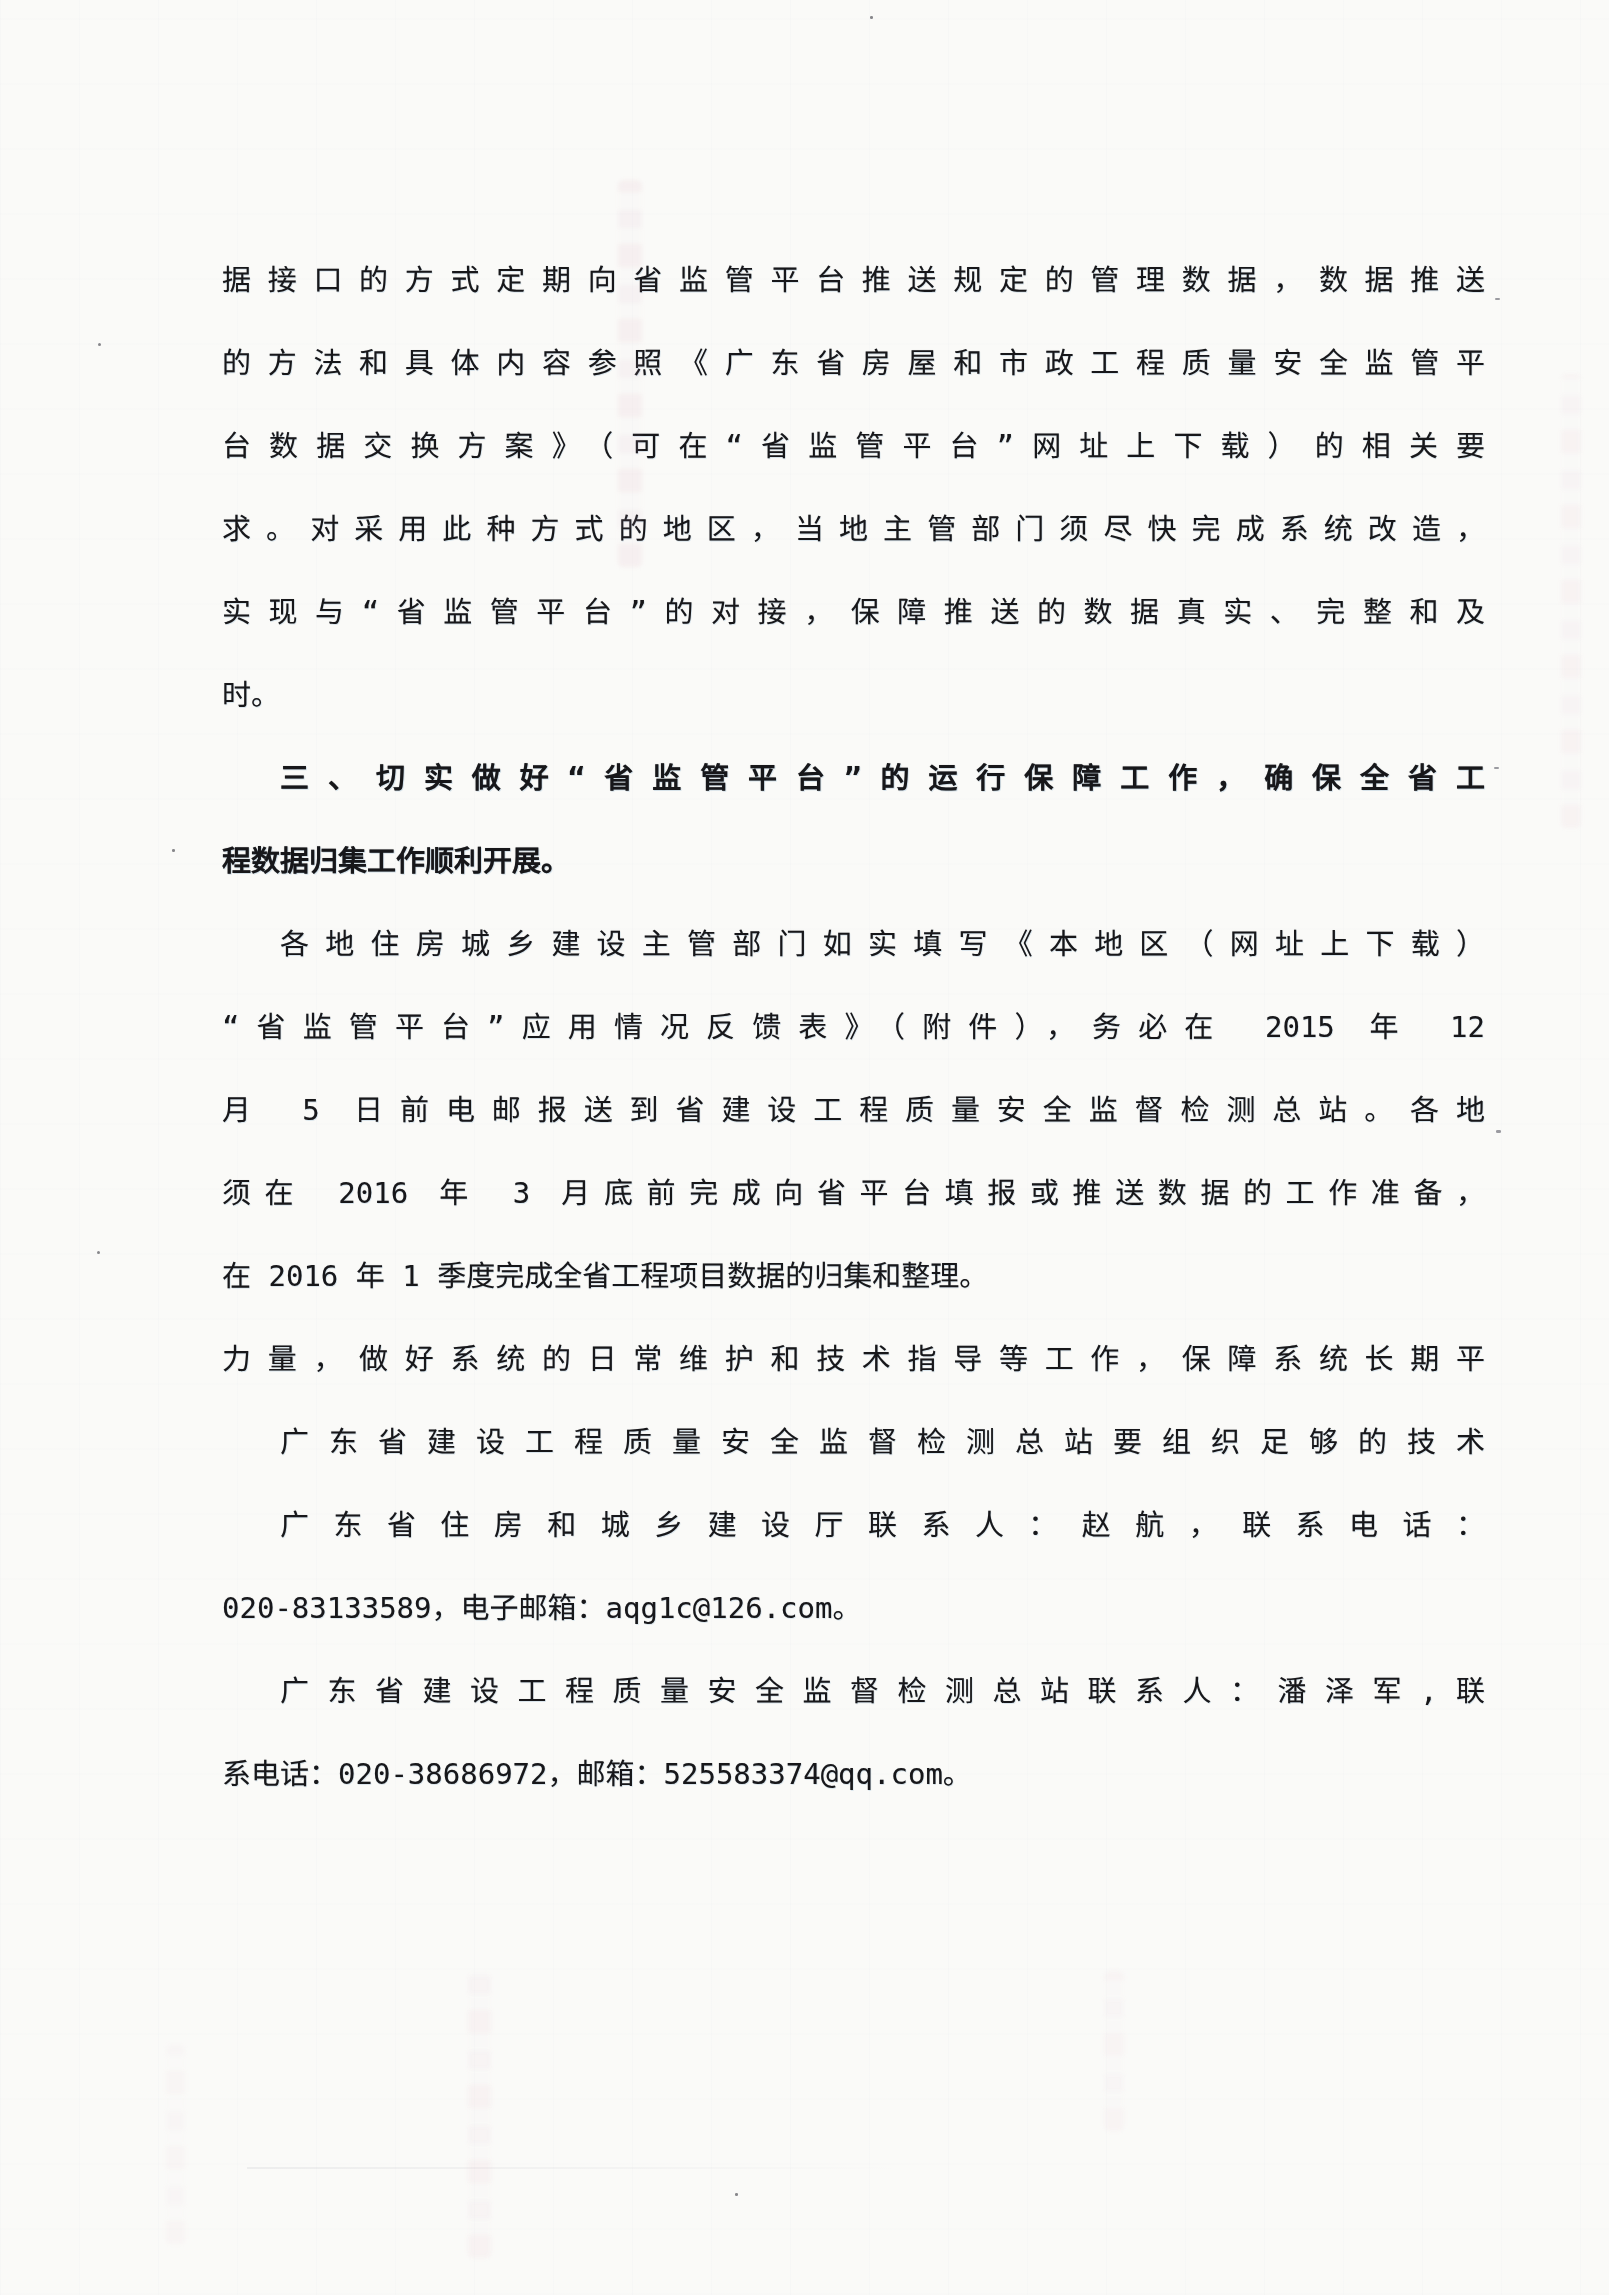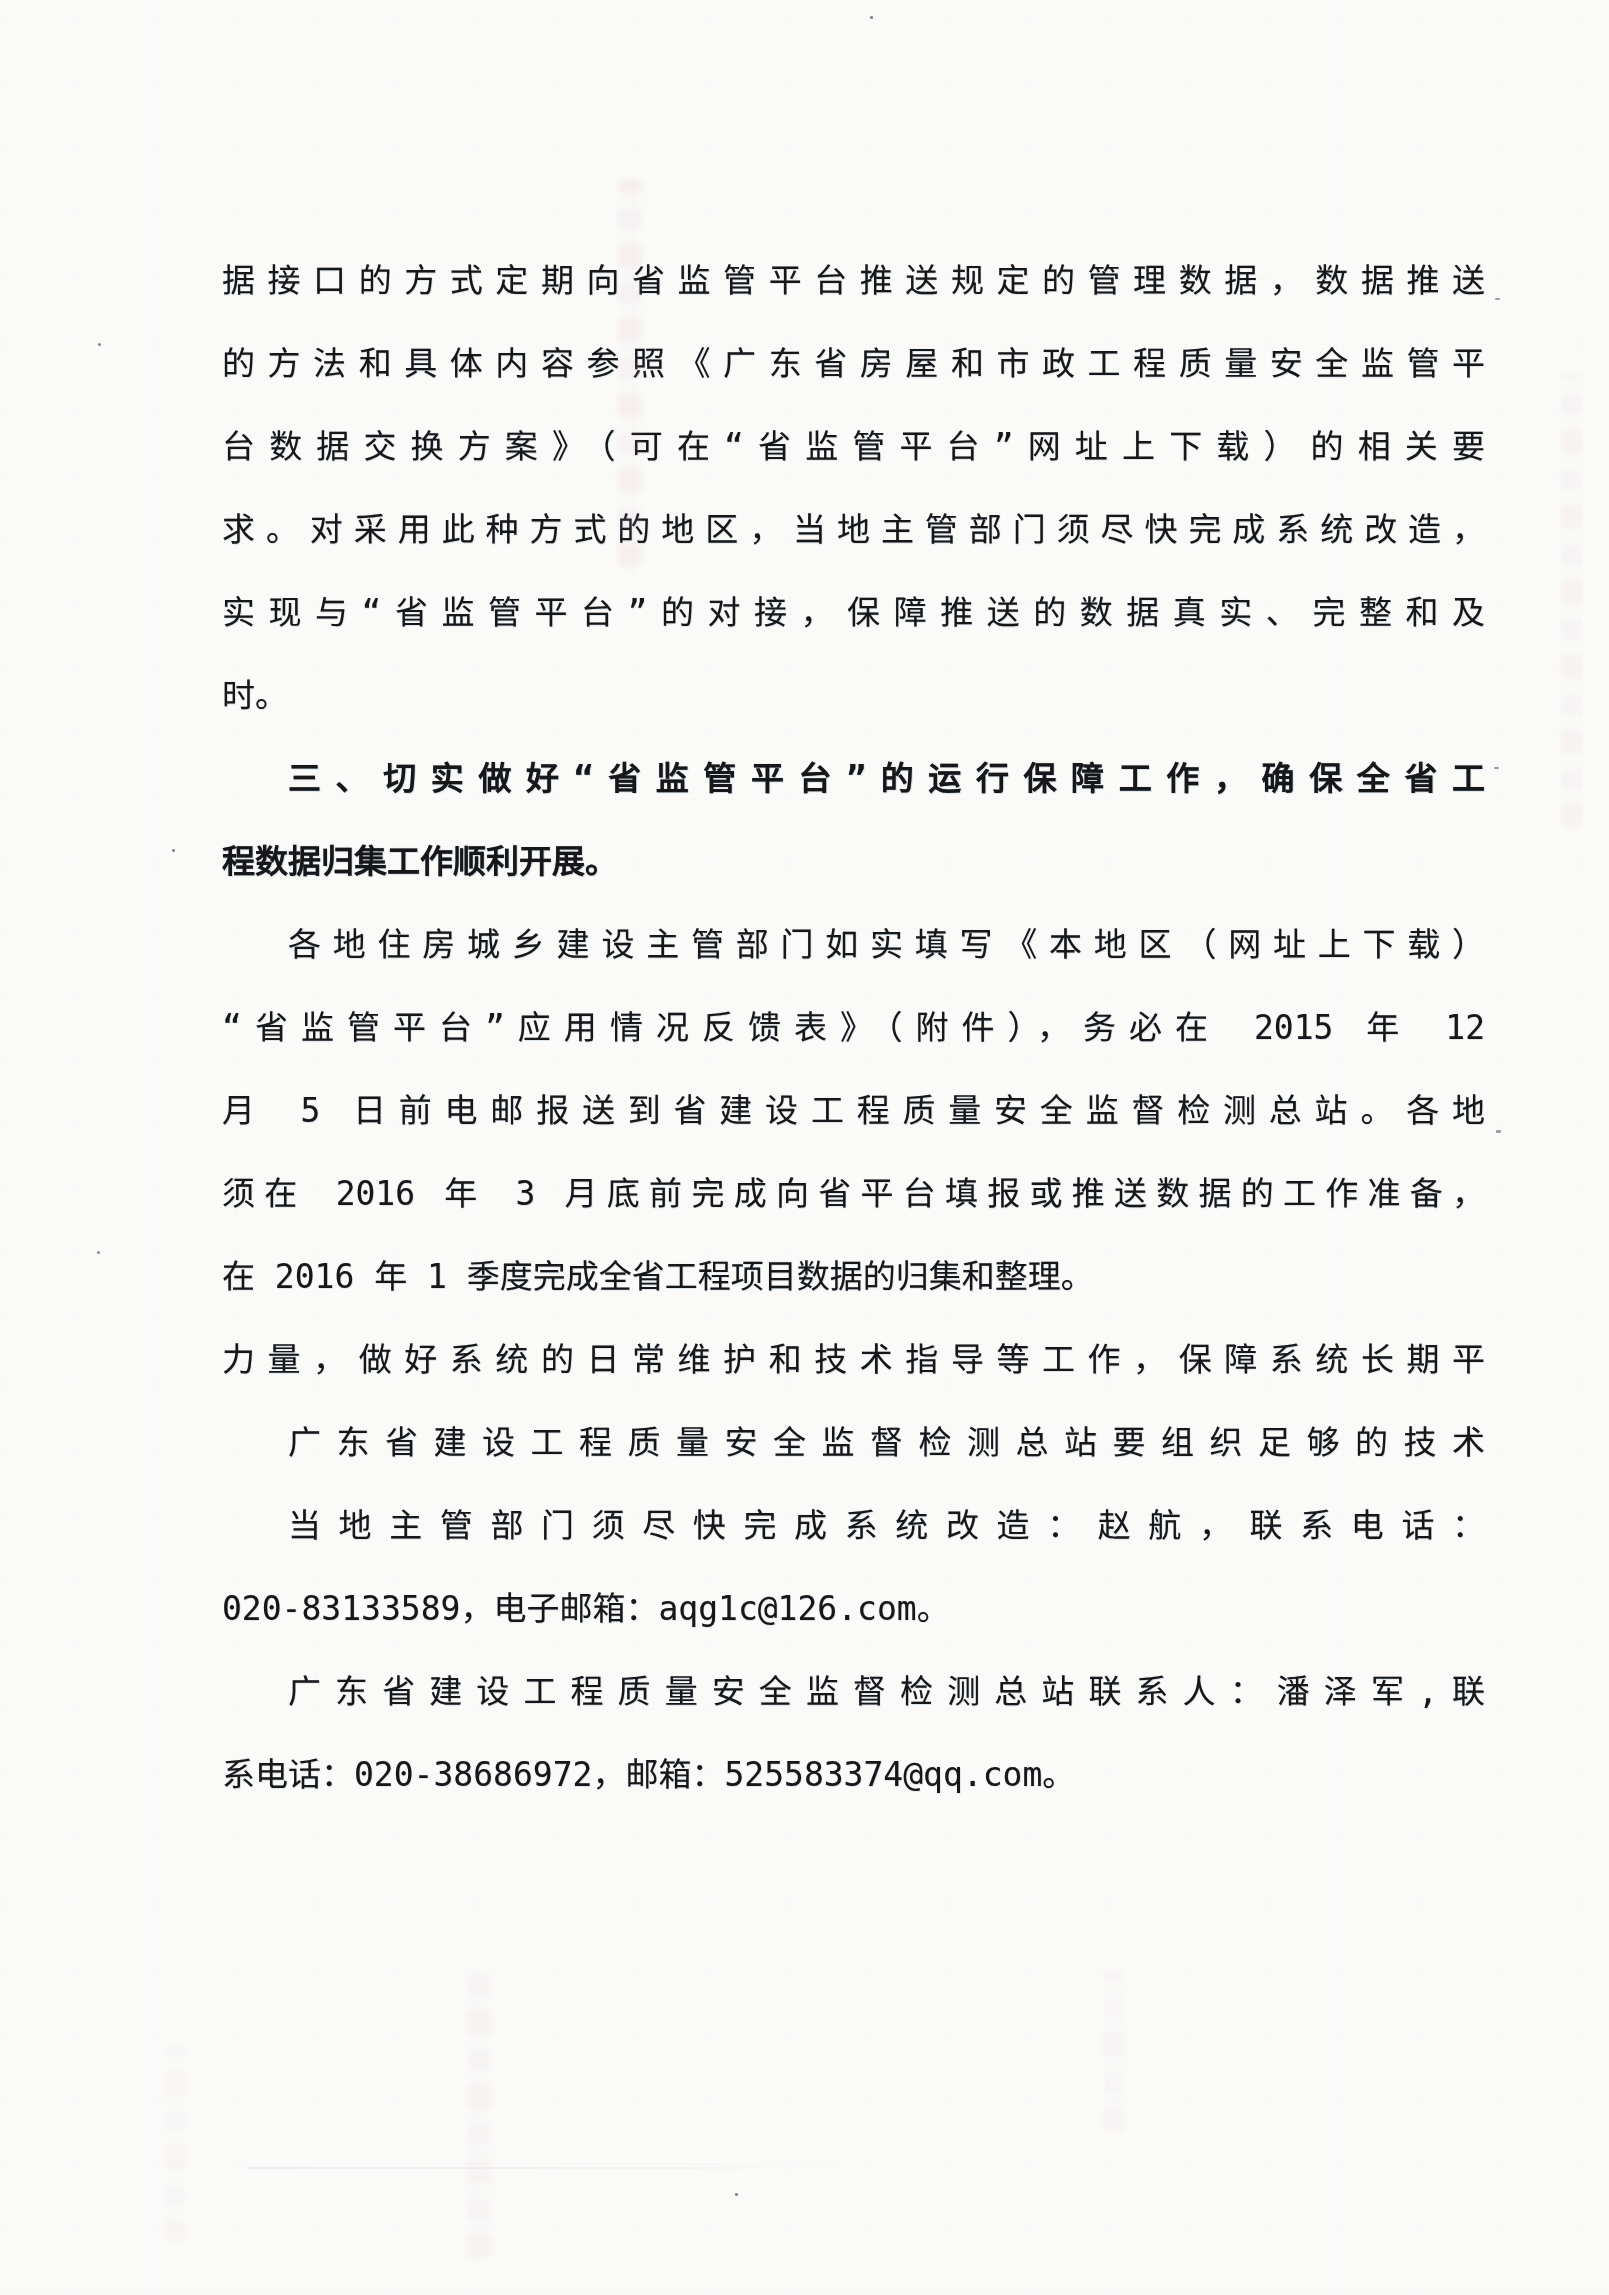--- a/index.html
+++ b/index.html
@@ -16,21 +16,21 @@
     font-family:"DejaVu Sans Mono","Liberation Serif",serif;
   }
   .textblock {
     position:absolute;
     left:222px; top:239px; width:1263px;
     color:#17171a;
   }
   .line {
     height:83px;
     line-height:83px;
-    font-size:33px;
+    font-size:29px;
     white-space:nowrap;
     text-align:left;
     text-shadow:0.7px 0.7px 0 rgba(110,165,205,0.20), 0 0 0.7px rgba(20,20,30,0.30);
   }
   .line.justify { text-align:justify; text-align-last:justify; text-justify:inter-character; }
   .line.indent  { text-indent:2em; }
   .line.bold    { font-weight:700; text-shadow:1px 0.7px 0 rgba(110,165,205,0.22), 0 0 0.7px rgba(10,10,15,0.55); }
   
   .speck { position:absolute; background:rgba(40,40,50,0.55); border-radius:50%; }
   .tick  { position:absolute; background:rgba(40,40,55,0.45); border-radius:1.3px; }
@@ -61,21 +61,21 @@
       <div class="line">时。</div>
       <div class="line justify indent bold">三、切实做好“省监管平台”的运行保障工作，确保全省工</div>
       <div class="line bold">程数据归集工作顺利开展。</div>
       <div class="line justify indent">各地住房城乡建设主管部门如实填写《本地区（网址上下载）</div>
       <div class="line justify">“省监管平台”应用情况反馈表》（附件），务必在 2015 年 12</div>
       <div class="line justify">月 5 日前电邮报送到省建设工程质量安全监督检测总站。各地</div>
       <div class="line justify">须在 2016 年 3 月底前完成向省平台填报或推送数据的工作准备，</div>
       <div class="line">在 2016 年 1 季度完成全省工程项目数据的归集和整理。</div>
       <div class="line justify">力量，做好系统的日常维护和技术指导等工作，保障系统长期平</div>
       <div class="line justify indent">广东省建设工程质量安全监督检测总站要组织足够的技术</div>
-      <div class="line justify indent">当地主管部门须尽快完成系统改造：赵航，联系电话：</div>
+      <div class="line justify indent">广东省住房和城乡建设厅联系人：赵航，联系电话：</div>
       <div class="line">020-83133589，电子邮箱：aqg1c@126.com。</div>
       <div class="line justify indent">广东省建设工程质量安全监督检测总站联系人：潘泽军,联</div>
       <div class="line">系电话：020-38686972，邮箱：525583374@qq.com。</div>
     </div>
 
   <div class="speck" style="left:98px; top:343px; width:3.3px; height:3.3px;"></div>
   <div class="speck" style="left:172px; top:849px; width:2.7px; height:2.7px;"></div>
   <div class="speck" style="left:97px; top:1251px; width:3.3px; height:3.3px;"></div>
   <div class="speck" style="left:870px; top:16px; width:2.7px; height:2.7px;"></div>
   <div class="speck" style="left:735px; top:2193px; width:2.7px; height:2.7px;"></div>

